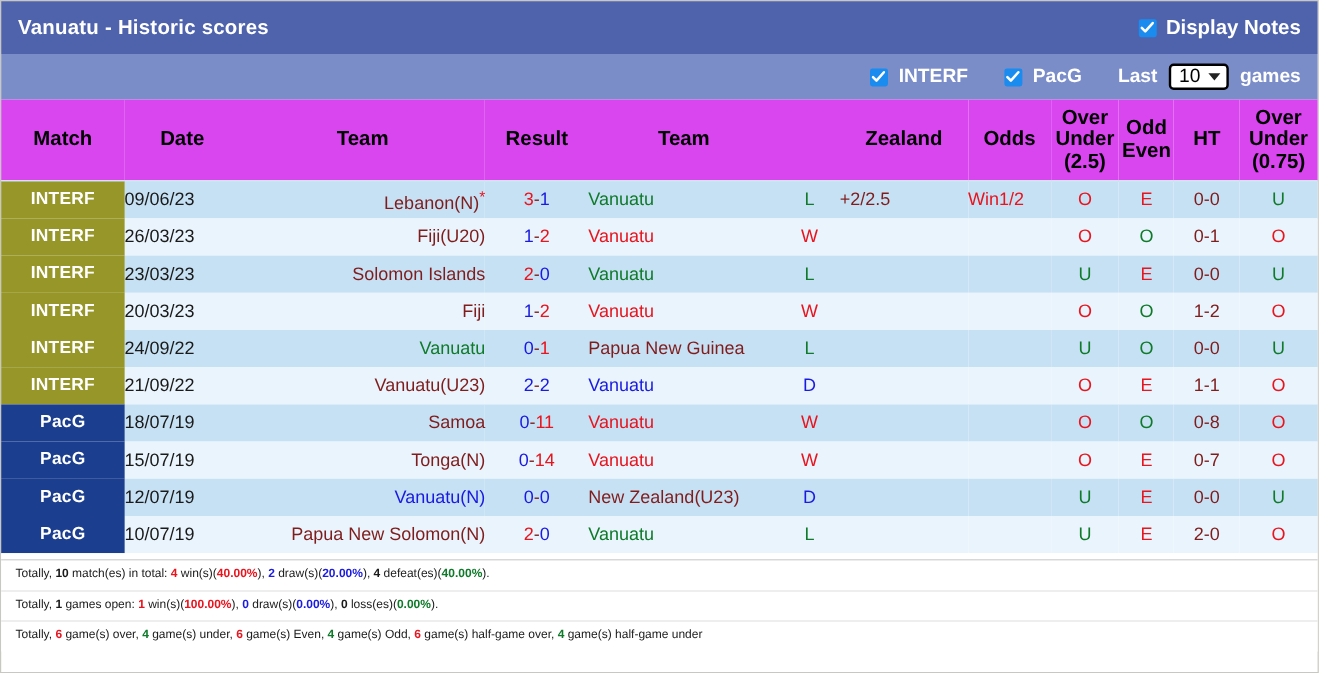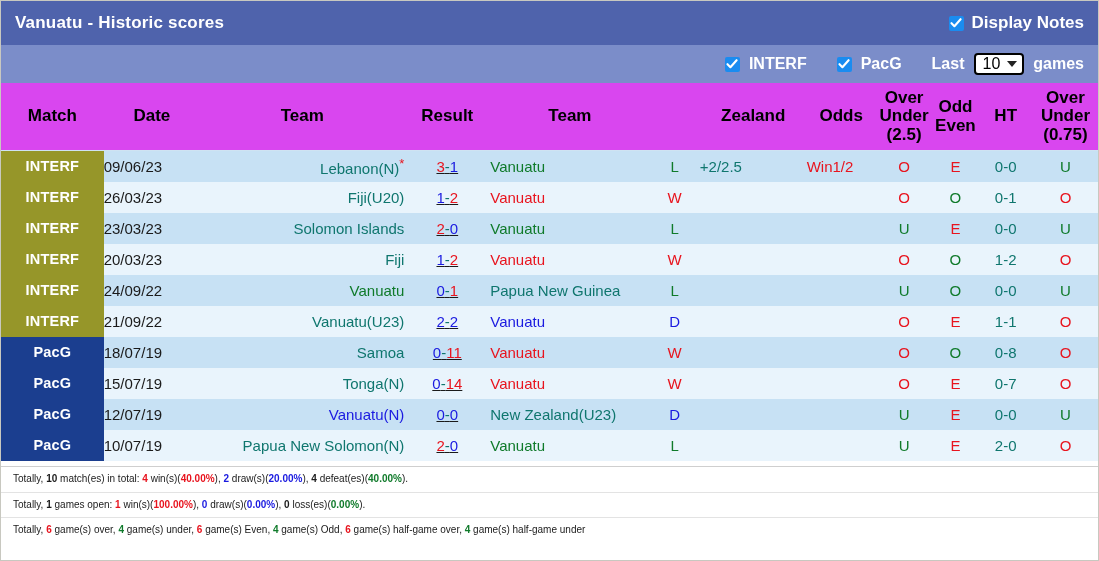--- a/index.html
+++ b/index.html
@@ -76,29 +76,29 @@
     display:block;width:100%;height:31px;line-height:31px;
     text-align:center;color:#fff;font-weight:bold;font-size:14.5px;
     letter-spacing:.2px;
   }
   .tag.interf{background:#969629;}
   .tag.pacg{background:#1b3e8f;}
 
   td.c-date{text-align:left;font-size:15px;}
   td.c-home{text-align:right;padding-right:16px;}
   td.c-away{text-align:left;padding-left:16px;}
-  td.c-score{text-align:center;font-size:15px;text-decoration:underline;}
+  td.c-score{text-align:center;font-size:15px;}
   td.c-wdl{text-align:center;font-weight:normal;font-size:15px;}
   td.c-hcp,td.c-odds{text-align:left;font-size:15px;}
   td.c-ou,td.c-oe,td.c-ht,td.c-ou2{text-align:center;font-size:15px;}
 
   .red{color:#e8141e;}
   .blue{color:#1a1ae0;}
   .green{color:#0f7a2a;}
-  .black{color:#0f766e;}
+  .black{color:#7f1d1d;}
   .star{color:#e8141e;font-size:13px;vertical-align:super;}
 
   
   .footer{background:#ffffff;padding:5px 0 0 0;}
   .fline{
     padding:6px 12px;font-size:10px;color:#1a1a1a;line-height:1.25;
     border-top:1px solid #e3e3e3;
   }
   .fline:first-child{border-top:1px solid #cfcfcf;}
   .fr{color:#e8141e;font-weight:bold;}

